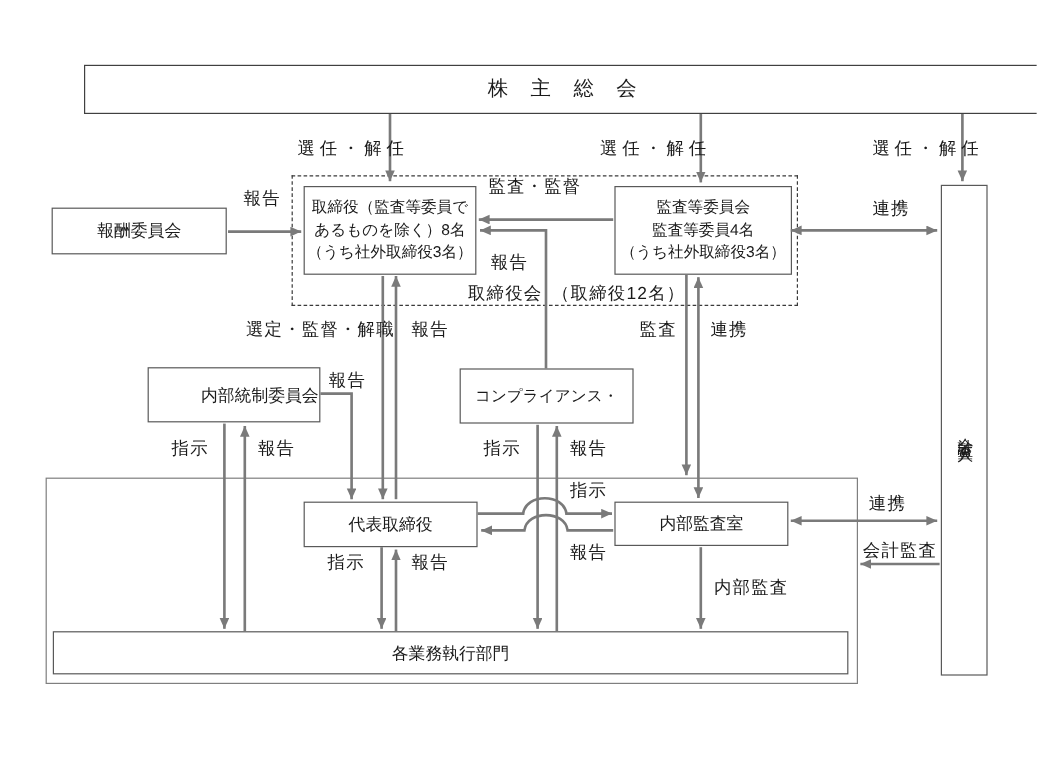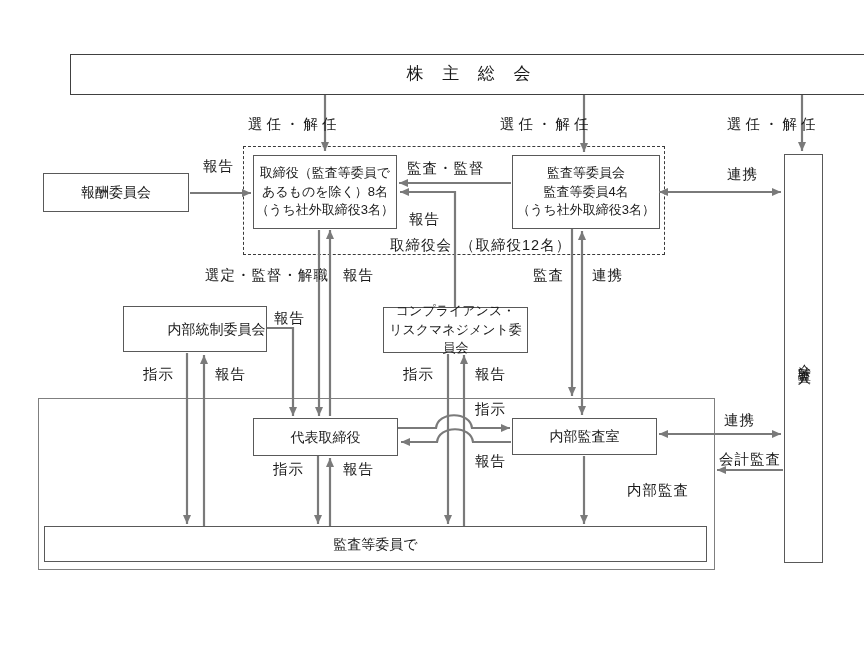--- a/index.html
+++ b/index.html
@@ -62,29 +62,28 @@
 
   <div class="box" style="left:784px;top:154px;width:39px;height:409px;">
     <span class="vert">会計監査人</span>
   </div>
 
   <div class="box fs14" style="left:123px;top:306px;width:144px;height:46px;padding-left:43px;">内部統制委員会</div>
 
   <div class="box fs13" style="left:383px;top:307px;width:145px;height:46px;">
     <div>
       <div>コンプライアンス・</div>
-      <div>リスクマネジメント委員会</div>
     </div>
   </div>
 
   <div class="box fs14" style="left:253px;top:418px;width:145px;height:38px;">代表取締役</div>
 
   <div class="box fs14" style="left:512px;top:418px;width:145px;height:37px;">内部監査室</div>
 
-  <div class="box fs14" style="left:44px;top:526px;width:663px;height:36px;">監査等委員で</div>
+  <div class="box fs14" style="left:44px;top:526px;width:663px;height:36px;">各業務執行部門</div>
 
   <svg id="connectors" width="864" height="648" viewBox="0 0 864 648">
     <defs>
       <marker id="ah" markerUnits="userSpaceOnUse" markerWidth="10" markerHeight="9" refX="9" refY="4" orient="auto">
         <path d="M0,0 L9,4 L0,8 Z" fill="#7a7a7a"></path>
       </marker>
       <marker id="ahs" markerUnits="userSpaceOnUse" markerWidth="10" markerHeight="9" refX="9" refY="4" orient="auto-start-reverse">
         <path d="M0,0 L9,4 L0,8 Z" fill="#7a7a7a"></path>
       </marker>
     </defs>
@@ -113,21 +112,21 @@
       <path d="M659,434 H781" marker-start="url(#ahs)" marker-end="url(#ah)"></path>
       <path d="M783,470 H717" marker-end="url(#ah)"></path>
     </g>
   </svg>
 
   <span class="lbl wide" style="left:248px;top:117px;">選任・解任</span>
   <span class="lbl wide" style="left:500px;top:117px;">選任・解任</span>
   <span class="lbl wide" style="left:727px;top:117px;">選任・解任</span>
 
   <span class="lbl" style="left:203px;top:159px;">報告</span>
-  <span class="lbl" style="left:407px;top:161px;">監査・監督</span>
+  <span class="lbl" style="left:407px;top:149px;">監査・監督</span>
   <span class="lbl" style="left:409px;top:212px;">報告</span>
   <span class="lbl" style="left:727px;top:167px;">連携</span>
 
   <span class="lbl board-label" style="left:390px;top:238px;">
     <span>取締役会</span>
     <span>（取締役12名）</span>
   </span>
 
   <span class="lbl" style="left:205px;top:268px;text-align:right;">選定・監督・解職</span>
   <span class="lbl" style="left:343px;top:268px;">報告</span>
@@ -141,15 +140,15 @@
   <span class="lbl" style="left:403px;top:367px;">指示</span>
   <span class="lbl" style="left:475px;top:367px;">報告</span>
 
   <span class="lbl" style="left:475px;top:402px;">指示</span>
   <span class="lbl" style="left:475px;top:454px;">報告</span>
   <span class="lbl" style="left:724px;top:413px;">連携</span>
   <span class="lbl" style="left:719px;top:452px;">会計監査</span>
 
   <span class="lbl" style="left:273px;top:462px;">指示</span>
   <span class="lbl" style="left:343px;top:462px;">報告</span>
-  <span class="lbl" style="left:627px;top:483px;">内部監査</span>
+  <span class="lbl" style="left:595px;top:483px;">内部監査</span>
 
 </div>
 
 </body></html>

